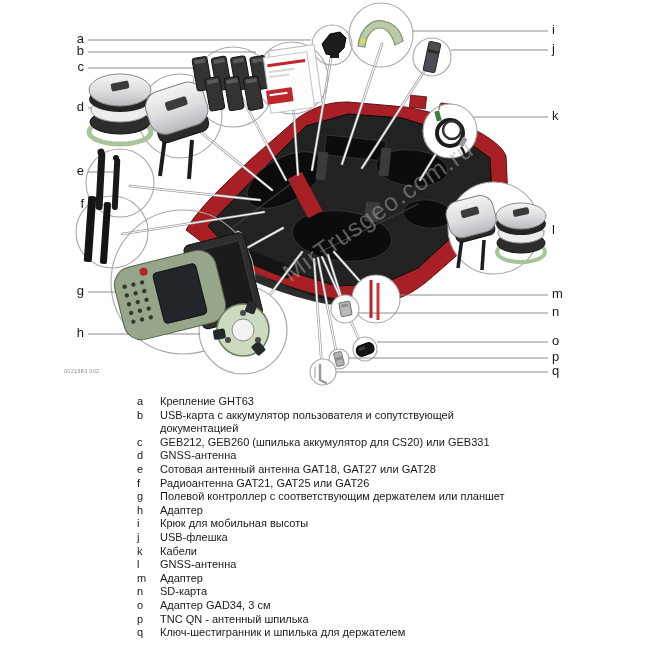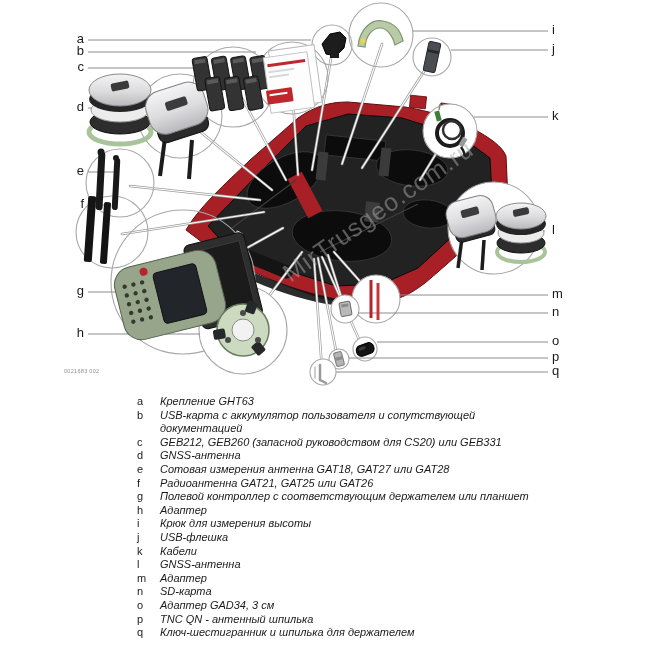--- a/index.html
+++ b/index.html
@@ -6,21 +6,21 @@
   #page{position:relative;width:650px;height:650px;background:#fff;overflow:hidden;
         font-family:"Liberation Sans",sans-serif;color:#1a1a1a;}
   #diagram{position:absolute;left:0;top:0;}
   .cl{position:absolute;font-size:13px;line-height:13px;color:#1a1a1a;}
   .cl.left{left:60px;width:24px;text-align:right;}
   .cl.right{left:552px;width:20px;text-align:left;}
   #fig-num{position:absolute;left:64px;top:368px;font-size:5.5px;color:#8f8f8f;letter-spacing:.3px;}
   #legend{position:absolute;left:137px;top:395px;width:430px;}
   .legend-row{display:flex;font-size:11px;line-height:13.6px;}
   .legend-letter{width:23px;flex:0 0 23px;}
-  .legend-text{white-space:pre-line;width:400px;font-style:italic;}
+  .legend-text{white-space:pre-line;width:400px;}
 </style>
 </head>
 <body>
 
 <div id="page">
 
   <svg id="diagram" width="650" height="392" viewBox="0 0 650 392" xmlns="http://www.w3.org/2000/svg">
     <defs>
       <linearGradient id="dome" x1="0" y1="0" x2="0" y2="1">
         <stop offset="0" stop-color="#f4f4f6"></stop>
@@ -338,51 +338,51 @@
     </div>
 
     <div class="legend-row">
       <span class="legend-letter">b</span>
       <span class="legend-text">USB-карта с аккумулятор пользователя и сопутствующей
 документацией</span>
     </div>
 
     <div class="legend-row">
       <span class="legend-letter">c</span>
-      <span class="legend-text">GEB212, GEB260 (запасной руководством для CS20) или GEB331</span>
+      <span class="legend-text">GEB212, GEB260 (шпилька аккумулятор для CS20) или GEB331</span>
     </div>
 
     <div class="legend-row">
       <span class="legend-letter">d</span>
       <span class="legend-text">GNSS-антенна</span>
     </div>
 
     <div class="legend-row">
       <span class="legend-letter">e</span>
-      <span class="legend-text">Сотовая измерения антенна GAT18, GAT27 или GAT28</span>
+      <span class="legend-text">Сотовая антенный антенна GAT18, GAT27 или GAT28</span>
     </div>
 
     <div class="legend-row">
       <span class="legend-letter">f</span>
       <span class="legend-text">Радиоантенна GAT21, GAT25 или GAT26</span>
     </div>
 
     <div class="legend-row">
       <span class="legend-letter">g</span>
       <span class="legend-text">Полевой контроллер с соответствующим держателем или планшет</span>
     </div>
 
     <div class="legend-row">
       <span class="legend-letter">h</span>
       <span class="legend-text">Адаптер</span>
     </div>
 
     <div class="legend-row">
       <span class="legend-letter">i</span>
-      <span class="legend-text">Крюк для измерения высоты</span>
+      <span class="legend-text">Крюк для мобильная высоты</span>
     </div>
 
     <div class="legend-row">
       <span class="legend-letter">j</span>
       <span class="legend-text">USB-флешка</span>
     </div>
 
     <div class="legend-row">
       <span class="legend-letter">k</span>
       <span class="legend-text">Кабели</span>

